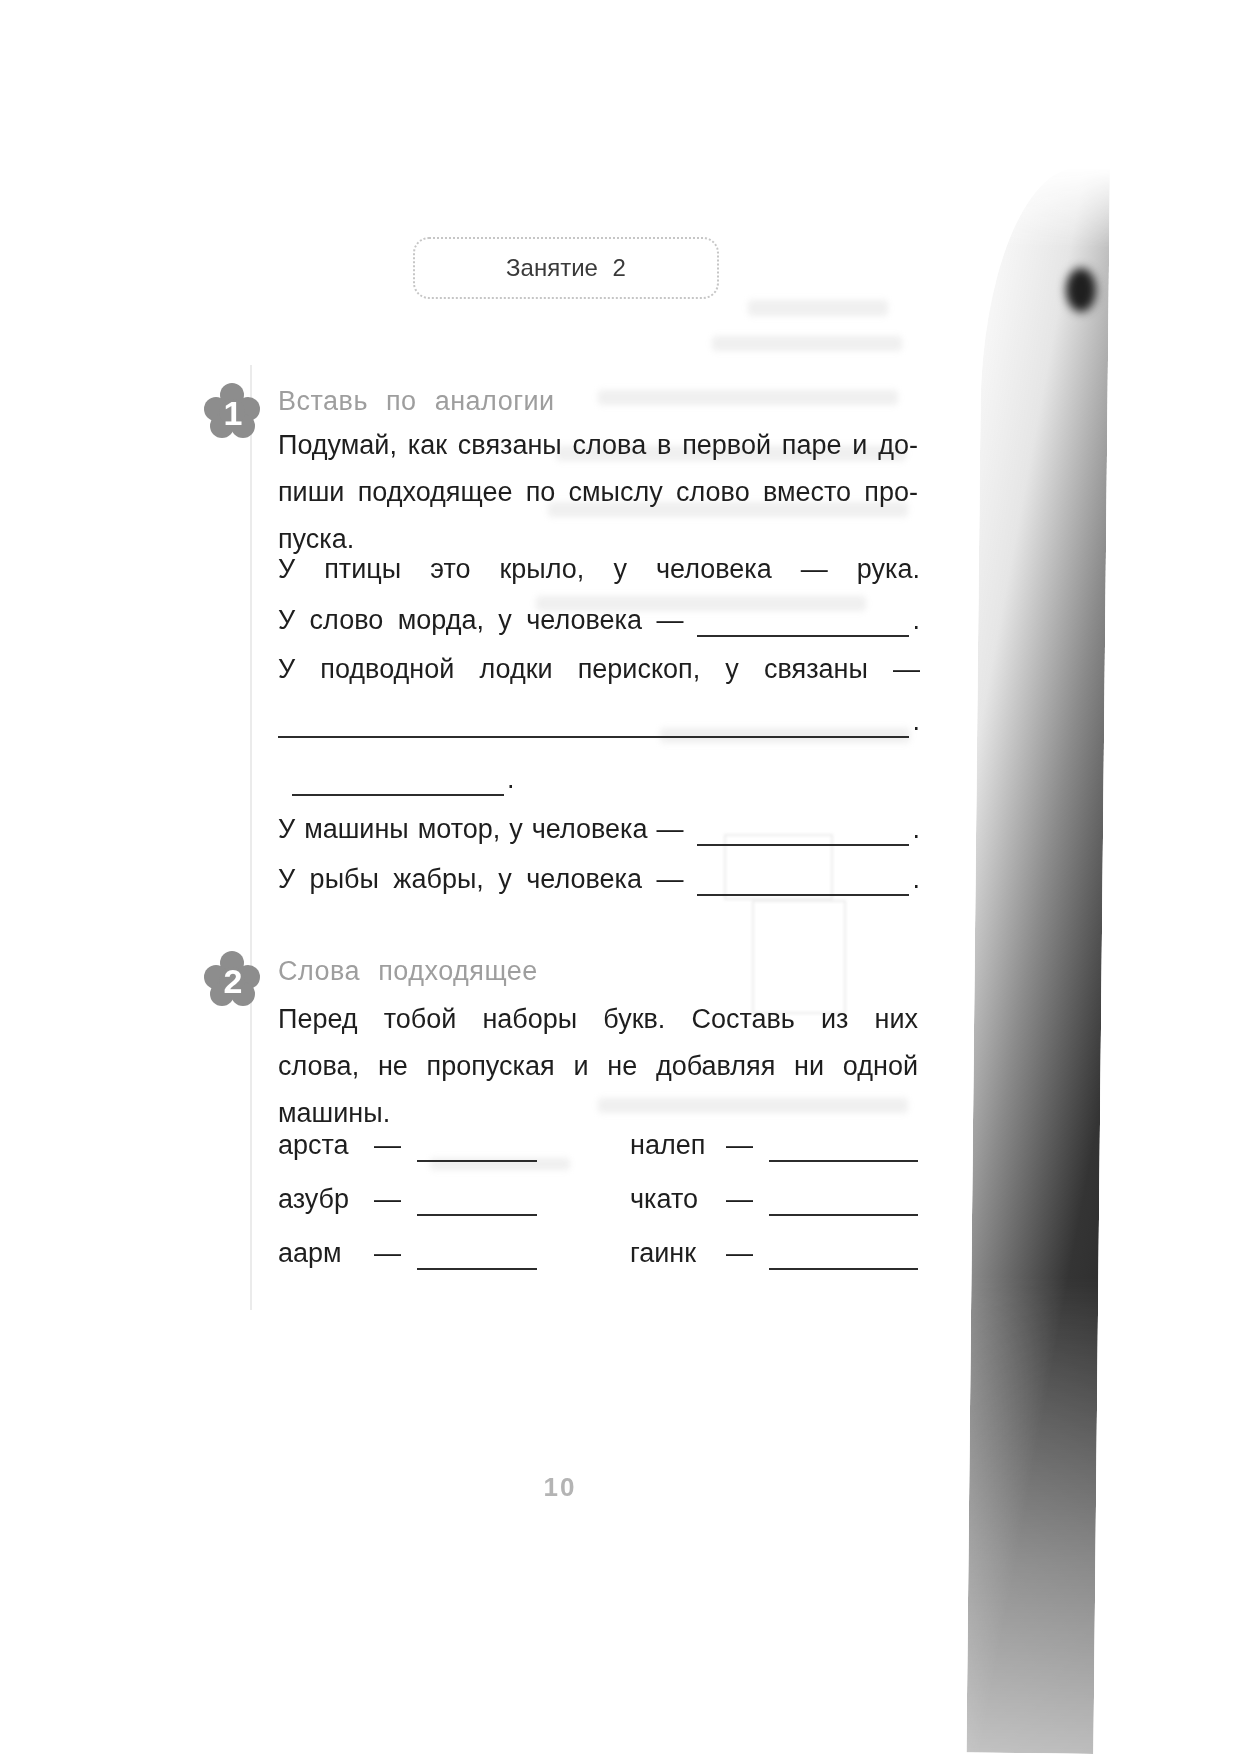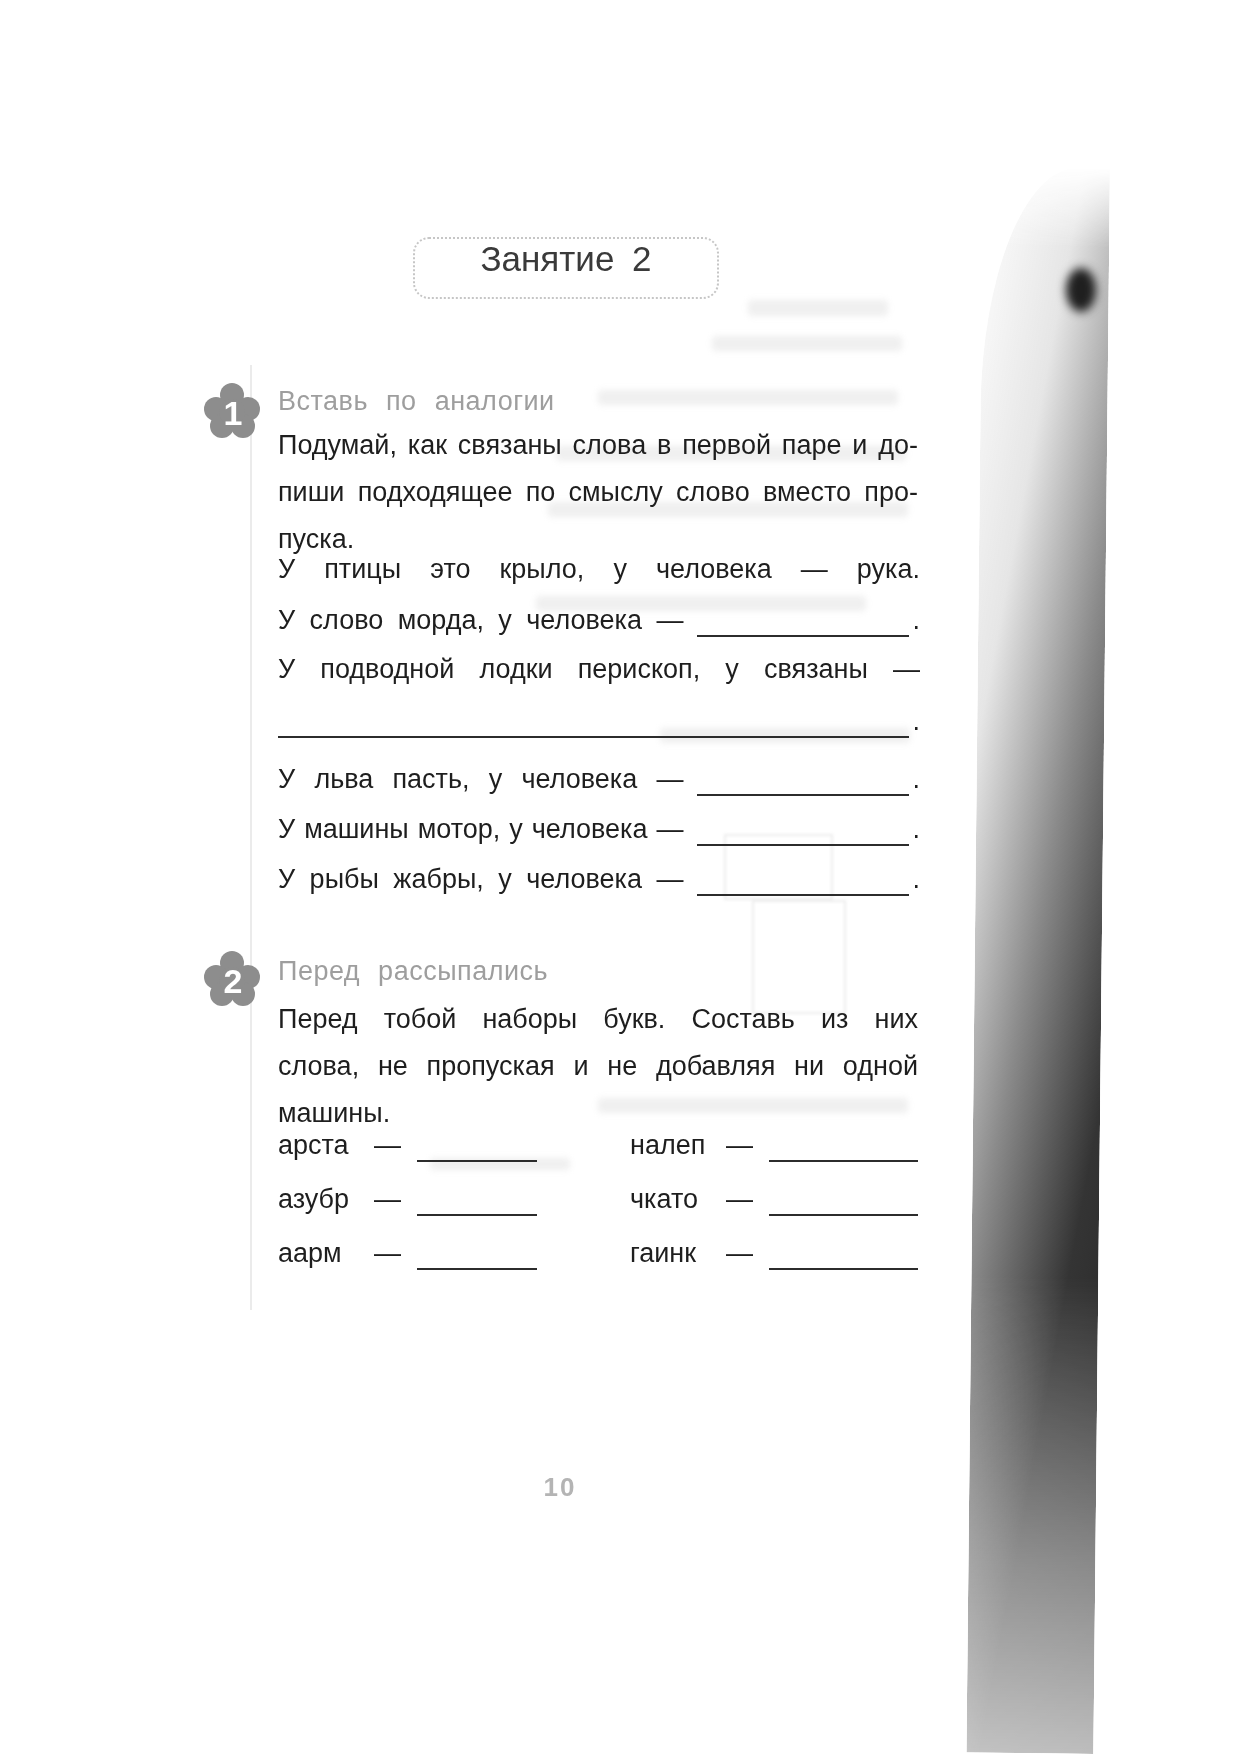--- a/index.html
+++ b/index.html
@@ -6,22 +6,22 @@
   body{
     width:1240px;height:1754px;position:relative;overflow:hidden;
     background:#ffffff;
     font-family:"Liberation Sans", sans-serif;
     color:#1e1e1e;
   }
   
   .title-box{
     position:absolute;left:413px;top:237px;width:302px;height:58px;
     border:2px dotted #c6c6c6;border-radius:16px;background:#fff;
-    display:flex;justify-content:center;
-    font-size:35px;color:#3a3a3a;word-spacing:8px;
+    display:flex;align-items:center;justify-content:center;
+    font-size:24px;color:#3a3a3a;word-spacing:8px;
   }
   
   .flower{position:absolute;width:58px;height:58px;}
   
   .sec-head{
     position:absolute;left:278px;width:640px;
     font-size:27px;color:#9e9e9e;word-spacing:10px;letter-spacing:.5px;
   }
   
   .inst{position:absolute;left:278px;width:640px;font-size:27px;line-height:47px;}
@@ -125,21 +125,20 @@
 
 <div class="arow" style="top:652px;">
   <span class="t">У подводной лодки перископ, у связаны —</span>
 </div>
 <div class="arow" style="top:704px;">
   <span class="blank grow"></span>
     <span class="dot">.</span>
 </div>
 
 <div class="arow" style="top:762px;">
-  <span class="t">У льва пасть, у человека —</span>
     <span class="blank w210"></span>
     <span class="dot">.</span>
 </div>
 
 <div class="arow" style="top:812px;">
   <span class="t">У машины мотор, у человека —</span>
     <span class="blank w210"></span>
     <span class="dot">.</span>
 </div>
 
@@ -153,21 +152,21 @@
   <g fill="#8d8d8d">
     <circle cx="29" cy="13" r="12"></circle>
     <circle cx="13" cy="27" r="12"></circle>
     <circle cx="45" cy="27" r="12"></circle>
     <circle cx="19" cy="44" r="12"></circle>
     <circle cx="40" cy="44" r="12"></circle>
     <circle cx="29" cy="30" r="13"></circle>
   </g>
   <text x="30" y="43" text-anchor="middle" font-size="34" font-weight="bold" fill="#ffffff">2</text>
 </svg>
-<div class="sec-head" style="top:956px;">Перед рассыпались</div>
+<div class="sec-head" style="top:956px;">Слова подходящее</div>
 
 <div class="inst" style="top:996px;">
   <div class="ln">Перед тобой наборы букв. Составь из них</div>
   <div class="ln">слова, не пропуская и не добавляя ни одной</div>
   <div class="ln last">машины.</div>
 </div>
 
 <div class="wrow" style="top:1128px;">
   <div class="wcell l">
     <span class="w">арста</span>

